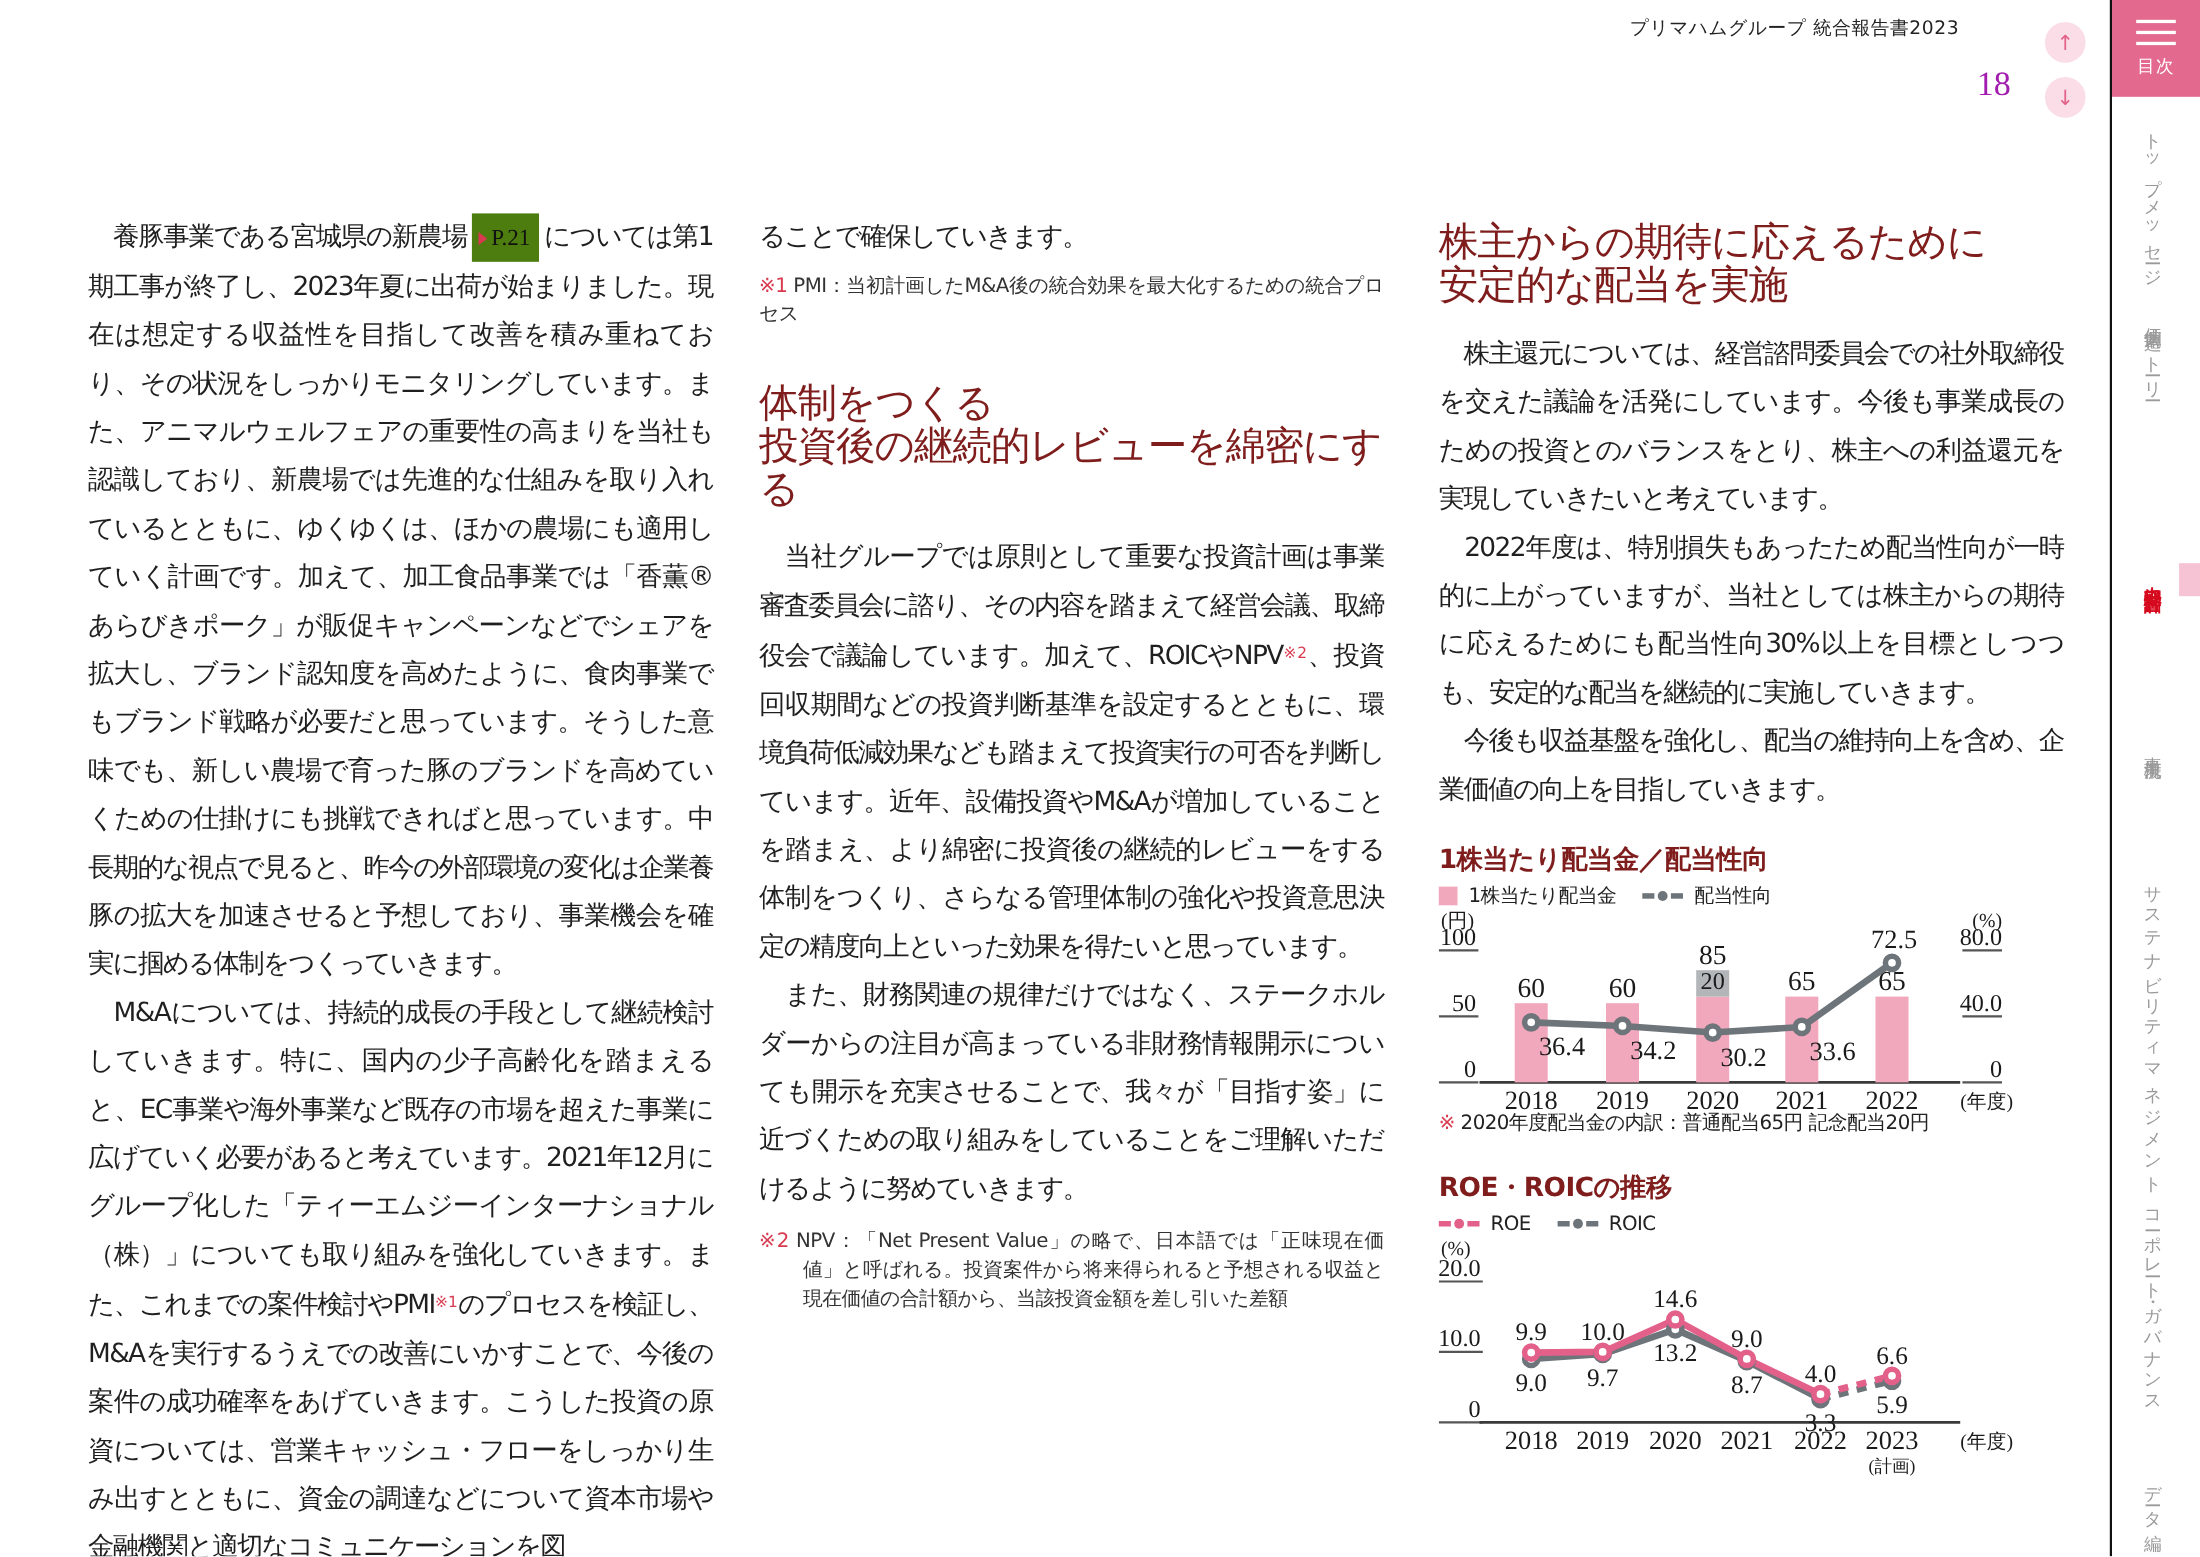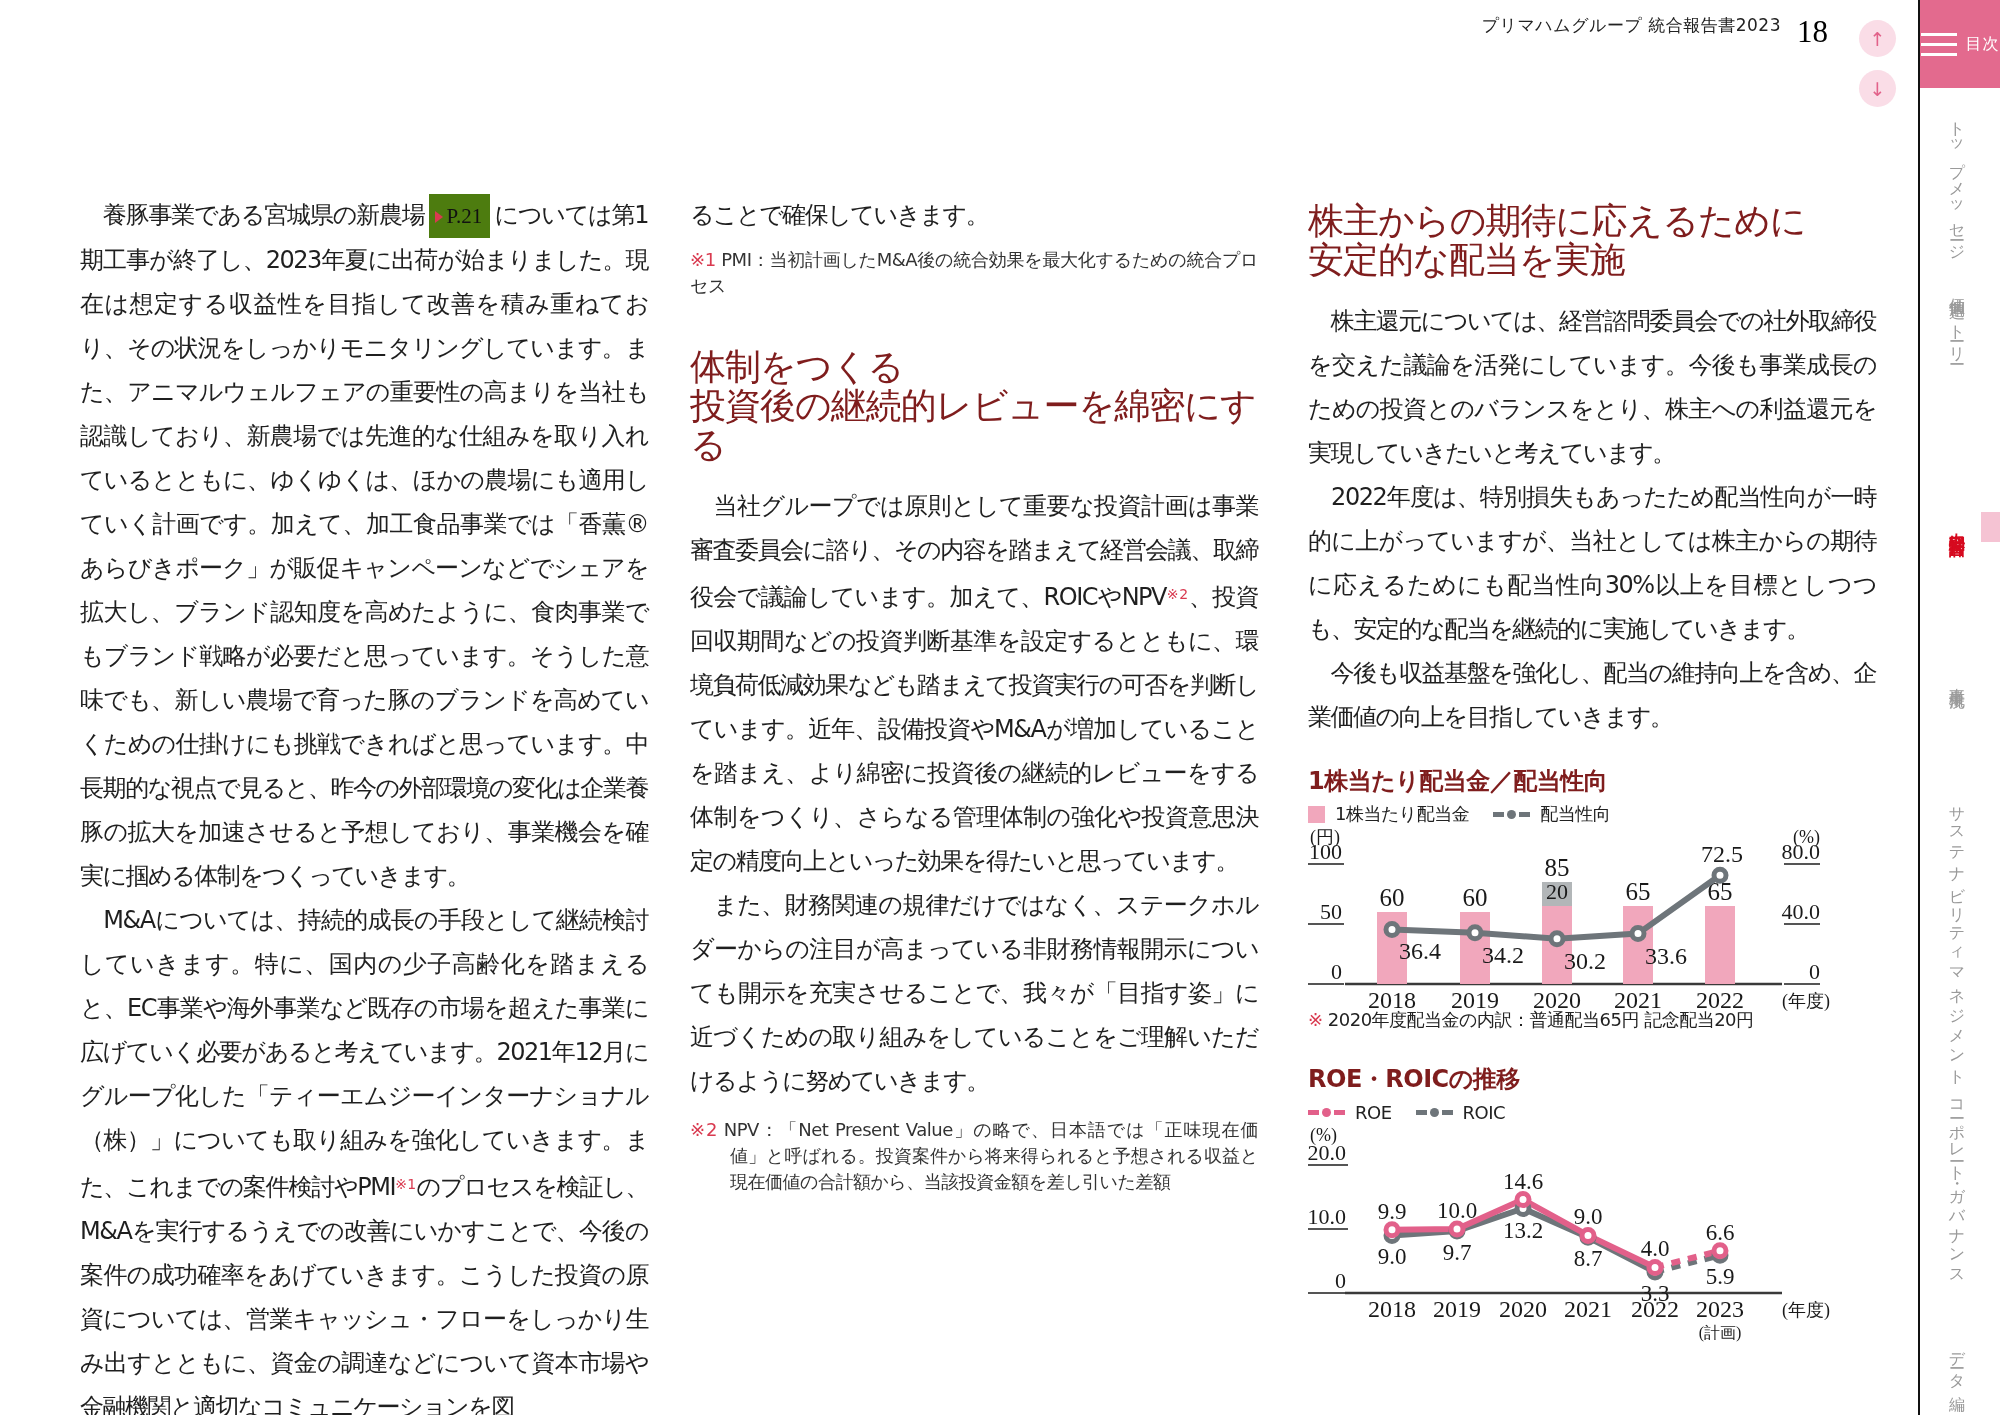--- a/index.html
+++ b/index.html
@@ -3,31 +3,31 @@
 <meta charset="utf-8">
 <style>
   html,body{margin:0;padding:0;background:#fff;}
   .page{position:relative;width:2000px;height:1415px;background:#ffffff;overflow:hidden;
         font-family:"DejaVu Sans","Liberation Sans",sans-serif;color:#1f1f1f;}
   .serif{font-family:"Liberation Serif","DejaVu Serif",serif;}
 
   
   .hdr{position:absolute;top:14px;right:172px;display:flex;align-items:flex-start;gap:16px;}
   .hdr-title{font-size:17px;color:#222;letter-spacing:0.5px;}
-  .hdr-page{font-family:"Liberation Serif","DejaVu Serif",serif;font-size:31px;color:#000000;}
+  .hdr-page{font-family:"Liberation Serif","DejaVu Serif",serif;font-size:31px;color:#a21caf;margin-top:44px;}
   .pg-btn{position:absolute;left:1859px;width:37px;height:37px;border-radius:50%;
           background:#fadde7;display:flex;align-items:center;justify-content:center;
           color:#e2628a;font-size:19px;cursor:pointer;}
   .pg-btn.up{top:20px;} .pg-btn.down{top:70px;}
 
   
   .divider{position:absolute;left:1918px;top:0;width:2px;height:1415px;background:#111;}
   .sidebar{position:absolute;left:1920px;top:0;width:80px;height:1415px;background:#fff;}
   .toc{position:absolute;left:0;top:0;width:80px;height:88px;background:#e36a8e;cursor:pointer;
-       display:flex;flex-direction:row;align-items:center;justify-content:center;gap:9px;}
+       display:flex;flex-direction:column;align-items:center;justify-content:center;gap:9px;}
   .burger{display:flex;flex-direction:column;gap:7px;}
   .burger i{display:block;width:36px;height:3px;background:#fff;}
   .toc-label{color:#fff;font-size:16px;letter-spacing:1px;}
   .nav-item{position:absolute;left:26px;writing-mode:vertical-rl;text-orientation:mixed;
             font-size:16px;letter-spacing:2px;color:#9a9a9a;cursor:pointer;white-space:nowrap;}
   .nav-item.active{color:#d60a1f;font-weight:bold;}
   .nav-item.active::after{content:"";position:absolute;right:-38px;top:-8px;bottom:-10px;width:24px;
             background:#f5c3d3;}
 
   

